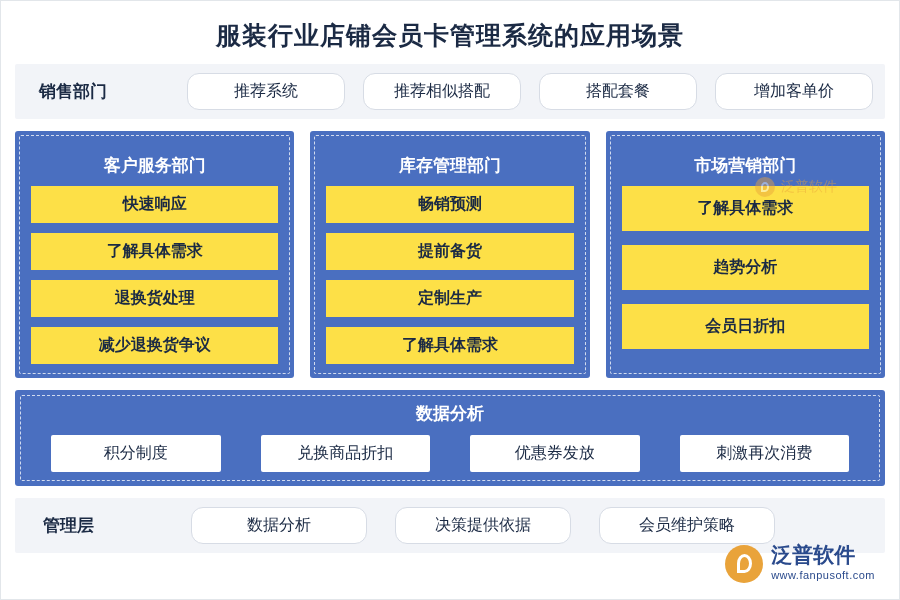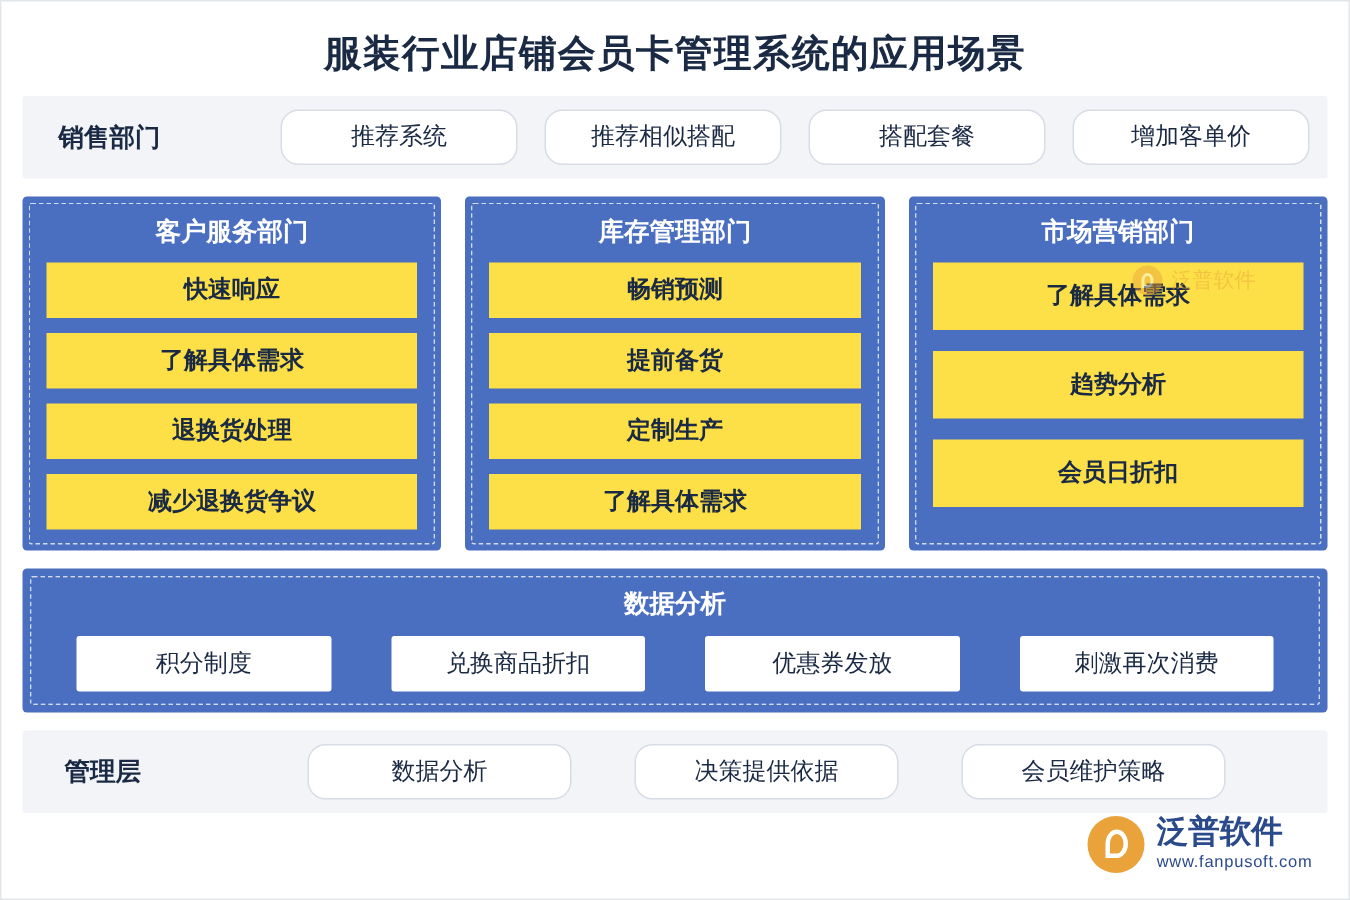--- a/index.html
+++ b/index.html
@@ -64,21 +64,21 @@
   
   .cols {
     display: flex;
     gap: 16px;
     margin: 12px 14px 0 14px;
   }
   .col {
     flex: 1 1 0;
     background: #4a6fc0;
     border-radius: 3px;
-    padding: 9px 10px 12px 10px;
+    padding: 20px 10px 12px 10px;
     box-sizing: border-box;
     position: relative;
   }
   .col::before {
     content: "";
     position: absolute;
     left: 4px; right: 4px; top: 4px; bottom: 4px;
     border: 1px dashed rgba(255,255,255,0.75);
     border-radius: 2px;
     pointer-events: none;
@@ -142,21 +142,21 @@
   .wide-item {
     background: #ffffff;
     border-radius: 2px;
     text-align: center;
     font-size: 16px;
     color: #1b2a44;
     padding: 8px 2px;
     font-family: "DejaVu Serif", serif;
   }
   
-  .strip.bottom { margin-top: 12px; gap: 42px; padding: 9px 16px; }
+  .strip.bottom { margin-top: 12px; gap: 28px; padding: 9px 16px; }
   .strip.bottom .strip-item { flex: 0 1 170px; }
   .strip.bottom .strip-label { flex: 0 0 120px; }
   
   .wm-center {
     position: absolute;
     right: 62px;
     top: 176px;
     display: flex;
     align-items: center;
     gap: 6px;

